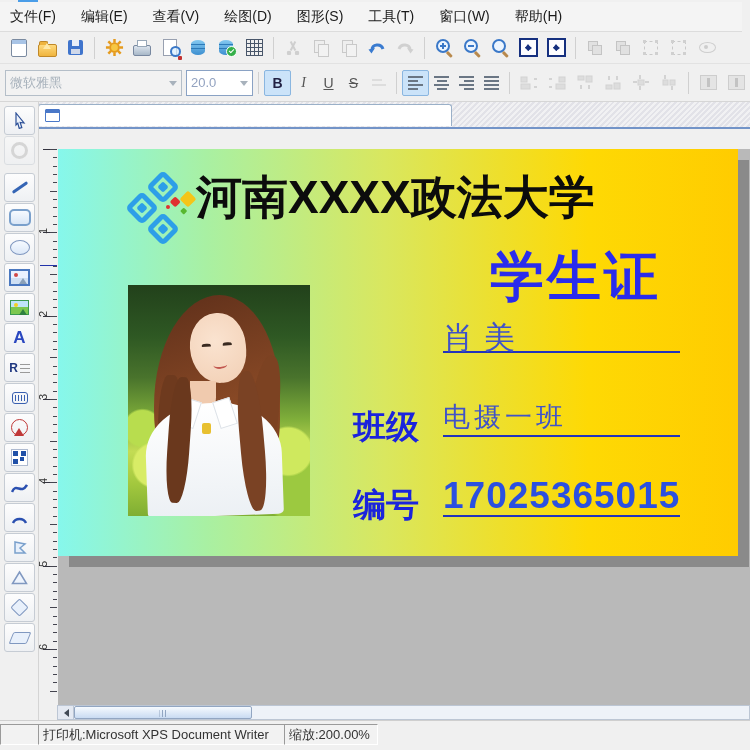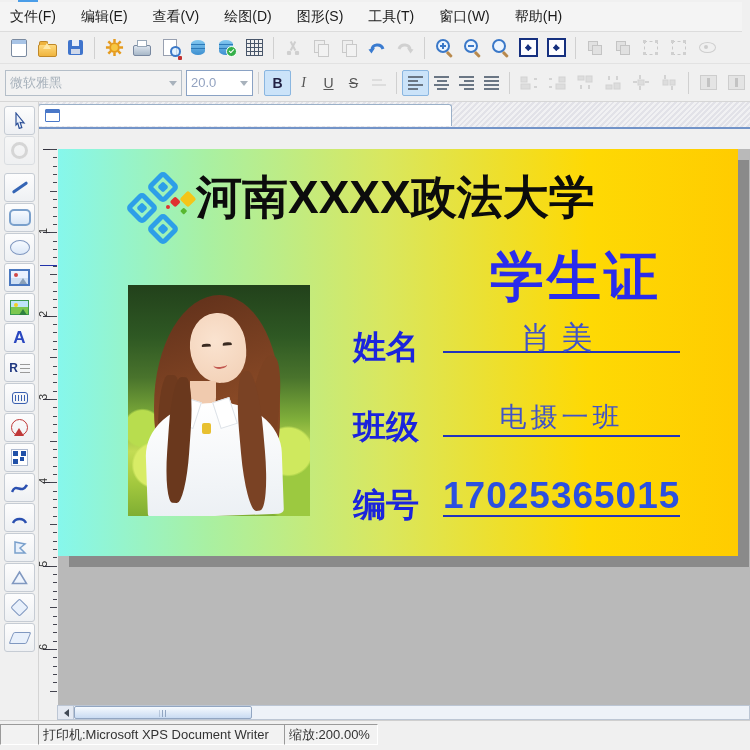--- a/index.html
+++ b/index.html
@@ -165,21 +165,21 @@
   .ph-shirt{position:absolute;left:18px;top:118px;width:136px;height:113px;background:linear-gradient(180deg,#ffffff,#ecf0f4);
             border-radius:46% 46% 4% 4%;transform:rotate(-2deg);}
   .ph-neck{position:absolute;left:62px;top:96px;width:26px;height:30px;background:#f0caae;border-radius:0 0 45% 45%;}
   .ph-collarL{position:absolute;left:52px;top:114px;width:16px;height:26px;background:#fff;border:1px solid #dde2e8;transform:rotate(18deg);}
   .ph-collarR{position:absolute;left:88px;top:114px;width:16px;height:26px;background:#fff;border:1px solid #dde2e8;transform:rotate(-18deg);}
   .ph-neckl{position:absolute;left:74px;top:138px;width:9px;height:11px;background:#e8c030;border-radius:2px;}
   .ph-frH1{position:absolute;left:40px;top:92px;width:22px;height:126px;background:#6a381d;border-radius:40%;transform:rotate(4deg);}
   .ph-frH2{position:absolute;left:112px;top:86px;width:24px;height:140px;background:#7a4224;border-radius:42%;transform:rotate(-5deg);}
   
   .flabel{position:absolute;left:295px;font-size:33px;font-weight:800;color:#1b24dc;}
-  .fval{position:absolute;left:385px;width:237px;text-align:center;border-bottom:2px solid #2233bb;color:#4053c8;}
+  .fval{position:absolute;left:385px;width:237px;text-align:left;border-bottom:2px solid #2233bb;color:#4053c8;}
   .fv-serif{font-family:"Liberation Serif","DejaVu Serif",serif;}
   
   .hscroll{position:absolute;left:57px;top:705px;right:0;height:15px;background:#eef2f8;border:1px solid #bcc6d4;box-sizing:border-box;}
   .hs-btn{position:absolute;left:0;top:0;width:15px;height:13px;background:#e4e9f2;border-right:1px solid #bcc6d4;display:flex;align-items:center;justify-content:center;}
   .hs-btn::before{content:"";border:4px solid transparent;border-right:5px solid #424a56;margin-right:3px;}
   .hs-thumb{position:absolute;left:16px;top:0;width:178px;height:13px;background:linear-gradient(#f6fafe,#c9dbf2);
             border:1px solid #92a6c2;border-radius:2px;box-sizing:border-box;}
   .hs-thumb::after{content:"";position:absolute;left:50%;top:3px;width:7px;height:7px;transform:translateX(-50%);
             background:repeating-linear-gradient(90deg,#92a6c2 0 1px,transparent 1px 3px);}
   .statusbar{position:absolute;left:0;top:720px;right:0;height:30px;background:#f0f0f0;border-top:1px solid #cfcfcf;font-size:13px;color:#333;}
@@ -517,21 +517,20 @@
         </div>
         <div class="ph-neck"></div>
         <div class="ph-shirt"></div>
         <div class="ph-collarL"></div>
         <div class="ph-collarR"></div>
         <div class="ph-neckl"></div>
         <div class="ph-frH1"></div>
         <div class="ph-frH2"></div>
       </div>
 
-      <div class="flabel" style="top:176px">姓名</div>
       <div class="fval fv-serif" style="top:168px;height:34px;font-size:31px;letter-spacing:10px">肖美</div>
 
       <div class="flabel" style="top:256px">班级</div>
       <div class="fval fv-serif" style="top:250px;height:36px;font-size:27px;letter-spacing:4px">电摄一班</div>
 
       <div class="flabel" style="top:334px">编号</div>
       <div class="fval" style="top:326px;height:40px;font-size:37px;font-weight:bold;color:#2b50e0;letter-spacing:1px">17025365015</div>
     </div>
   </div>
 

